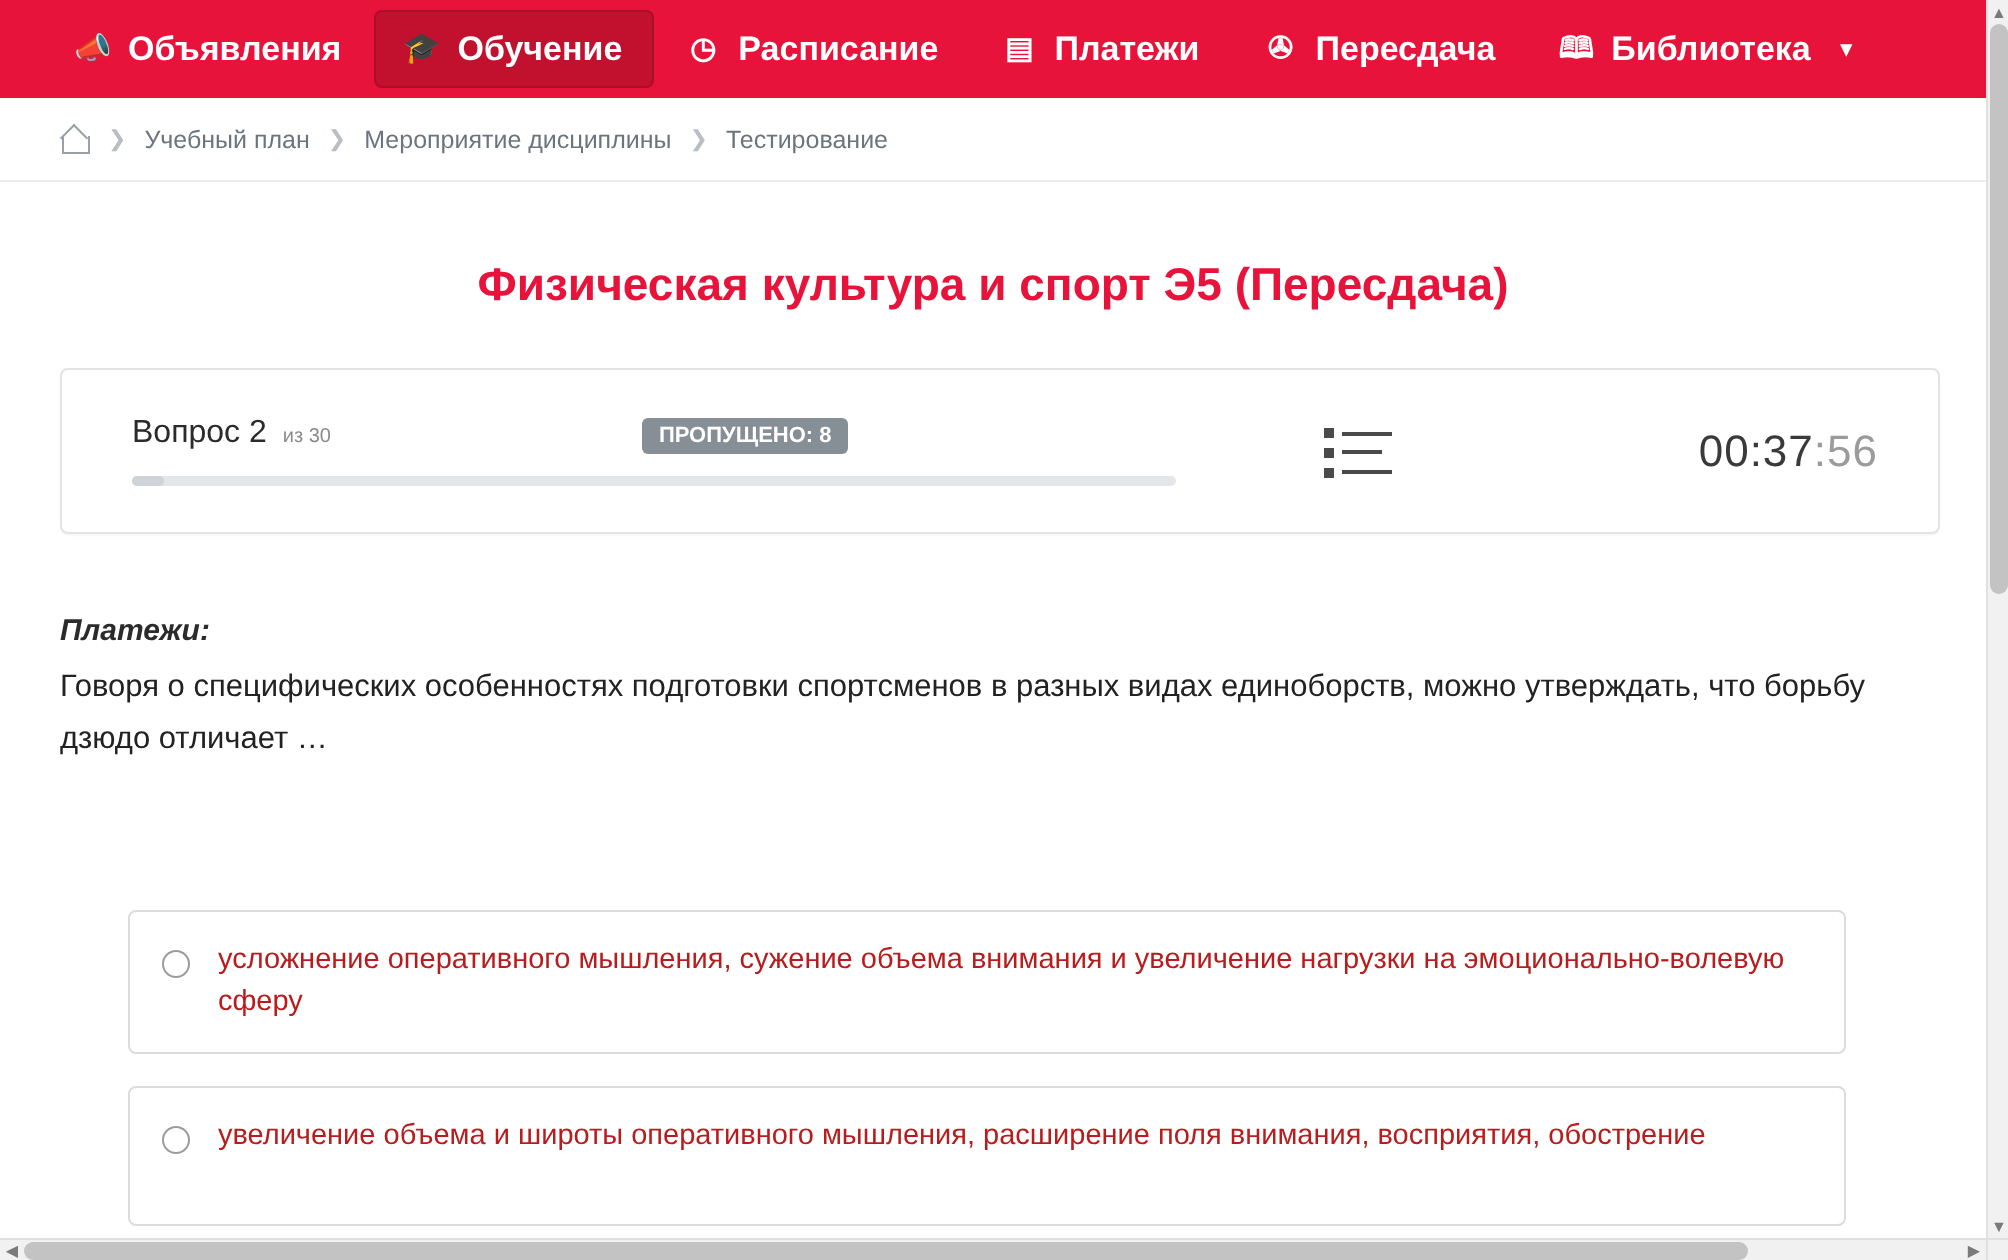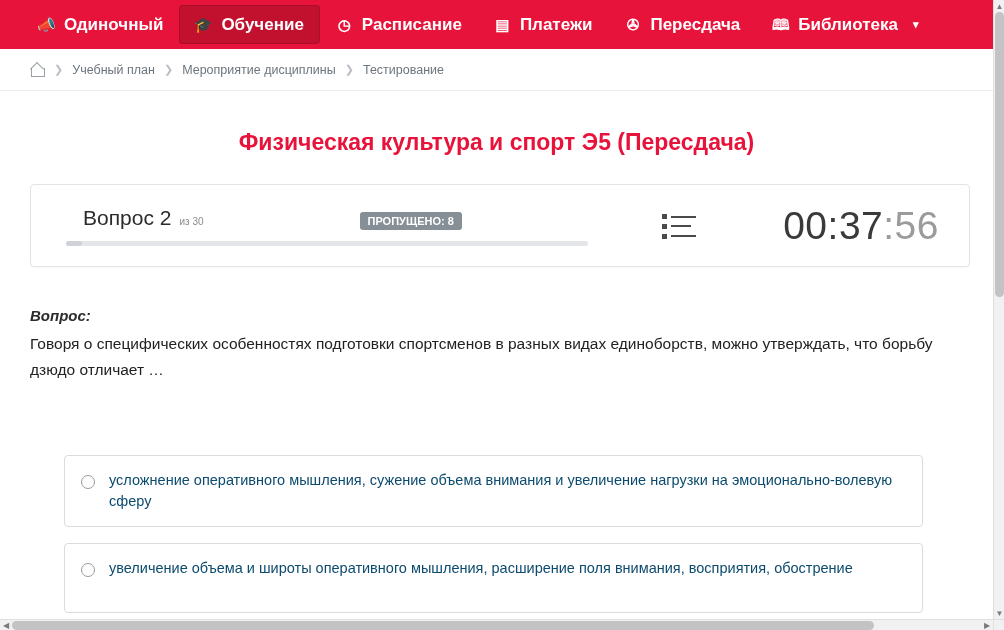--- a/index.html
+++ b/index.html
@@ -140,23 +140,22 @@
     flex: 0 0 560px;
     padding-left: 35px;
     padding-right: 10px;
   }
   .qtitle-row {
     display: flex;
     align-items: baseline;
     gap: 8px;
   }
   .qtitle {
-    font-size: 21px;
+    font-size: 16px;
     color: #2b2b2b;
-    margin-left: 17px;
   }
   .qtotal {
     font-size: 10px;
     color: #8a8a8a;
   }
   .skipped-badge {
     margin-left: 148px;
     background: #868e96;
     color: #fff;
     font-size: 11px;
@@ -194,21 +193,21 @@
     position: absolute;
     background: #4a4a4a;
     display: block;
   }
   .list-icon .bullet { width: 5px; height: 5px; left: 0; }
   .list-icon .line { height: 2px; left: 9px; }
   .qright {
     flex: 0 0 210px;
     text-align: right;
     padding-right: 30px;
-    font-size: 39px;
+    font-size: 22px;
     color: #3a3a3a;
     letter-spacing: 0.5px;
   }
   .qright .sec {
     color: #9b9b9b;
   }
 
   
   .qbody {
     padding: 0 30px;
@@ -258,21 +257,21 @@
     width: 14px;
     height: 14px;
     border: 1px solid #9b9b9b;
     border-radius: 50%;
     background: #fff;
     margin-top: 5px;
     margin-right: 16px;
   }
   .option-text {
     font-size: 14.5px;
-    color: #0c4a6e;
+    color: #b91c1c;
     line-height: 1.45;
     margin-left: -2px;
   }
 
   
   .vscroll {
     position: absolute;
     top: 0; right: 0;
     width: 11px;
     height: 619px;
@@ -337,21 +336,21 @@
 </style>
 </head>
 <body>
 
 <div class="viewport">
   <div class="content-wrap">
 
     <div class="topnav">
       <div class="nav-item">
         <span class="nav-icon">📣</span>
-        <span>Одиночный</span>
+        <span>Объявления</span>
       </div>
       <div class="nav-item active">
         <span class="nav-icon">🎓</span>
         <span>Обучение</span>
       </div>
       <div class="nav-item">
         <span class="nav-icon">◷</span>
         <span>Расписание</span>
       </div>
       <div class="nav-item">
@@ -402,21 +401,21 @@
           <i class="line" style="top:23px; width:25px"></i>
         </span>
       </div>
       <div class="qright">
         <span>00:37</span><span class="sec">:56</span>
       </div>
     </div>
 
     <div class="qbody">
       <div class="question-block">
-        <span class="label-strong">Вопрос:</span>
+        <span class="label-strong">Платежи:</span>
         <span class="question-text">Говоря о специфических особенностях подготовки спортсменов в разных видах единоборств, можно утверждать, что борьбу дзюдо отличает …</span>
       </div>
 
       <div class="options">
         <div class="option">
           <span class="radio"></span>
           <span class="option-text">усложнение оперативного мышления, сужение объема внимания и увеличение нагрузки на эмоционально-волевую сферу</span>
         </div>
         <div class="option">
           <span class="radio"></span>

